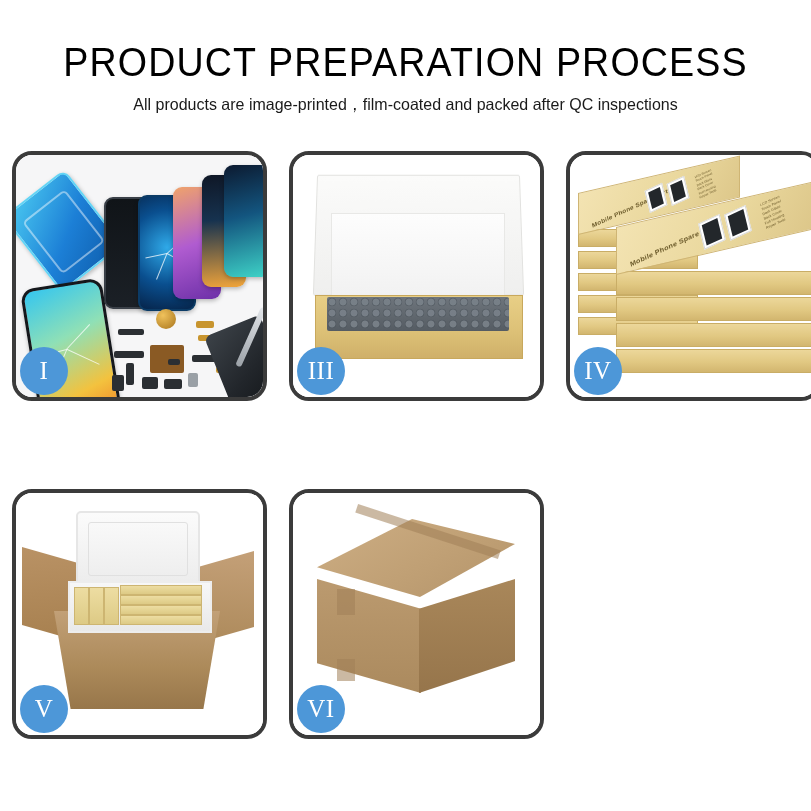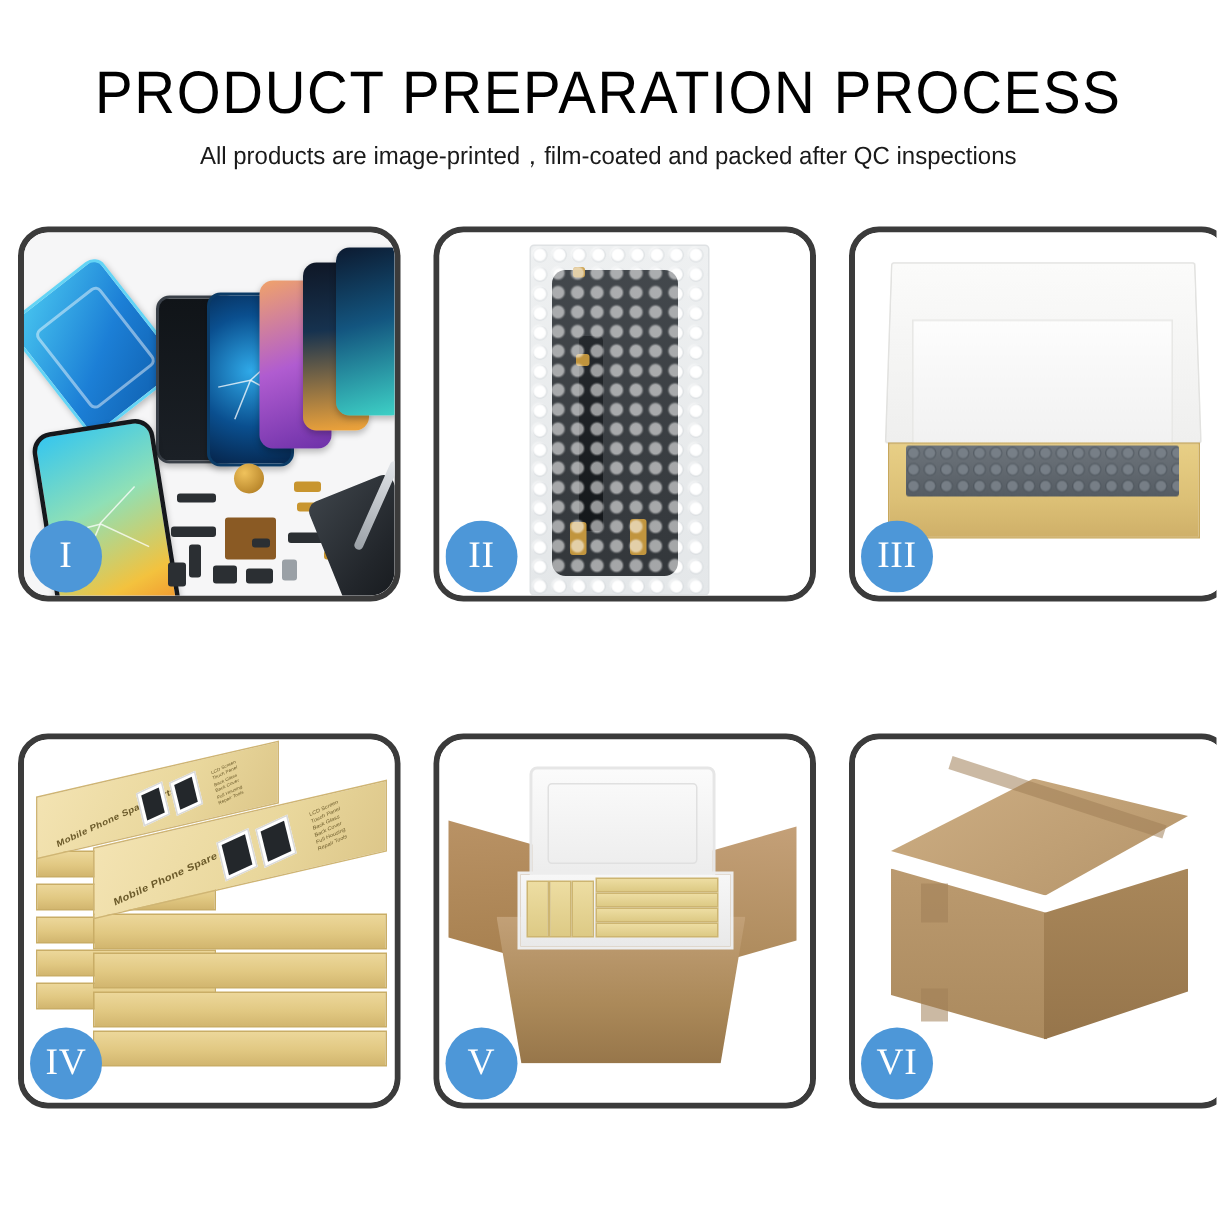--- a/index.html
+++ b/index.html
@@ -357,34 +357,20 @@
         <div class="pt gold" style="left:104px;top:52px;width:14px;height:6px;"></div>
         <div class="pt" style="left:56px;top:44px;width:12px;height:6px;"></div>
       </div>
 
       <div class="backcover"></div>
       <div class="tweezers"></div>
     </div>
     <div class="badge">I</div>
   </div>
 
-  <div class="panel">
-    <div class="panel-inner p2">
-      <div class="bubble-bag">
-        <div class="wrapped-screen"></div>
-        <div class="flex-cable"></div>
-        <div class="conn-gold" style="left:28px;top:14px;width:8px;height:7px;"></div>
-        <div class="conn-gold" style="left:30px;top:72px;width:9px;height:8px;"></div>
-        <div class="conn-gold" style="left:26px;top:184px;width:11px;height:22px;"></div>
-        <div class="conn-gold" style="left:66px;top:182px;width:11px;height:24px;"></div>
-      </div>
-      <div class="bubble-overlay"></div>
-    </div>
-    <div class="badge">II</div>
-  </div>
 
   <div class="panel">
     <div class="panel-inner p3">
       <div class="k-lid"></div>
       <div class="k-foam"></div>
       <div class="k-body"></div>
       <div class="k-inner-bubble"></div>
     </div>
     <div class="badge">III</div>
   </div>

